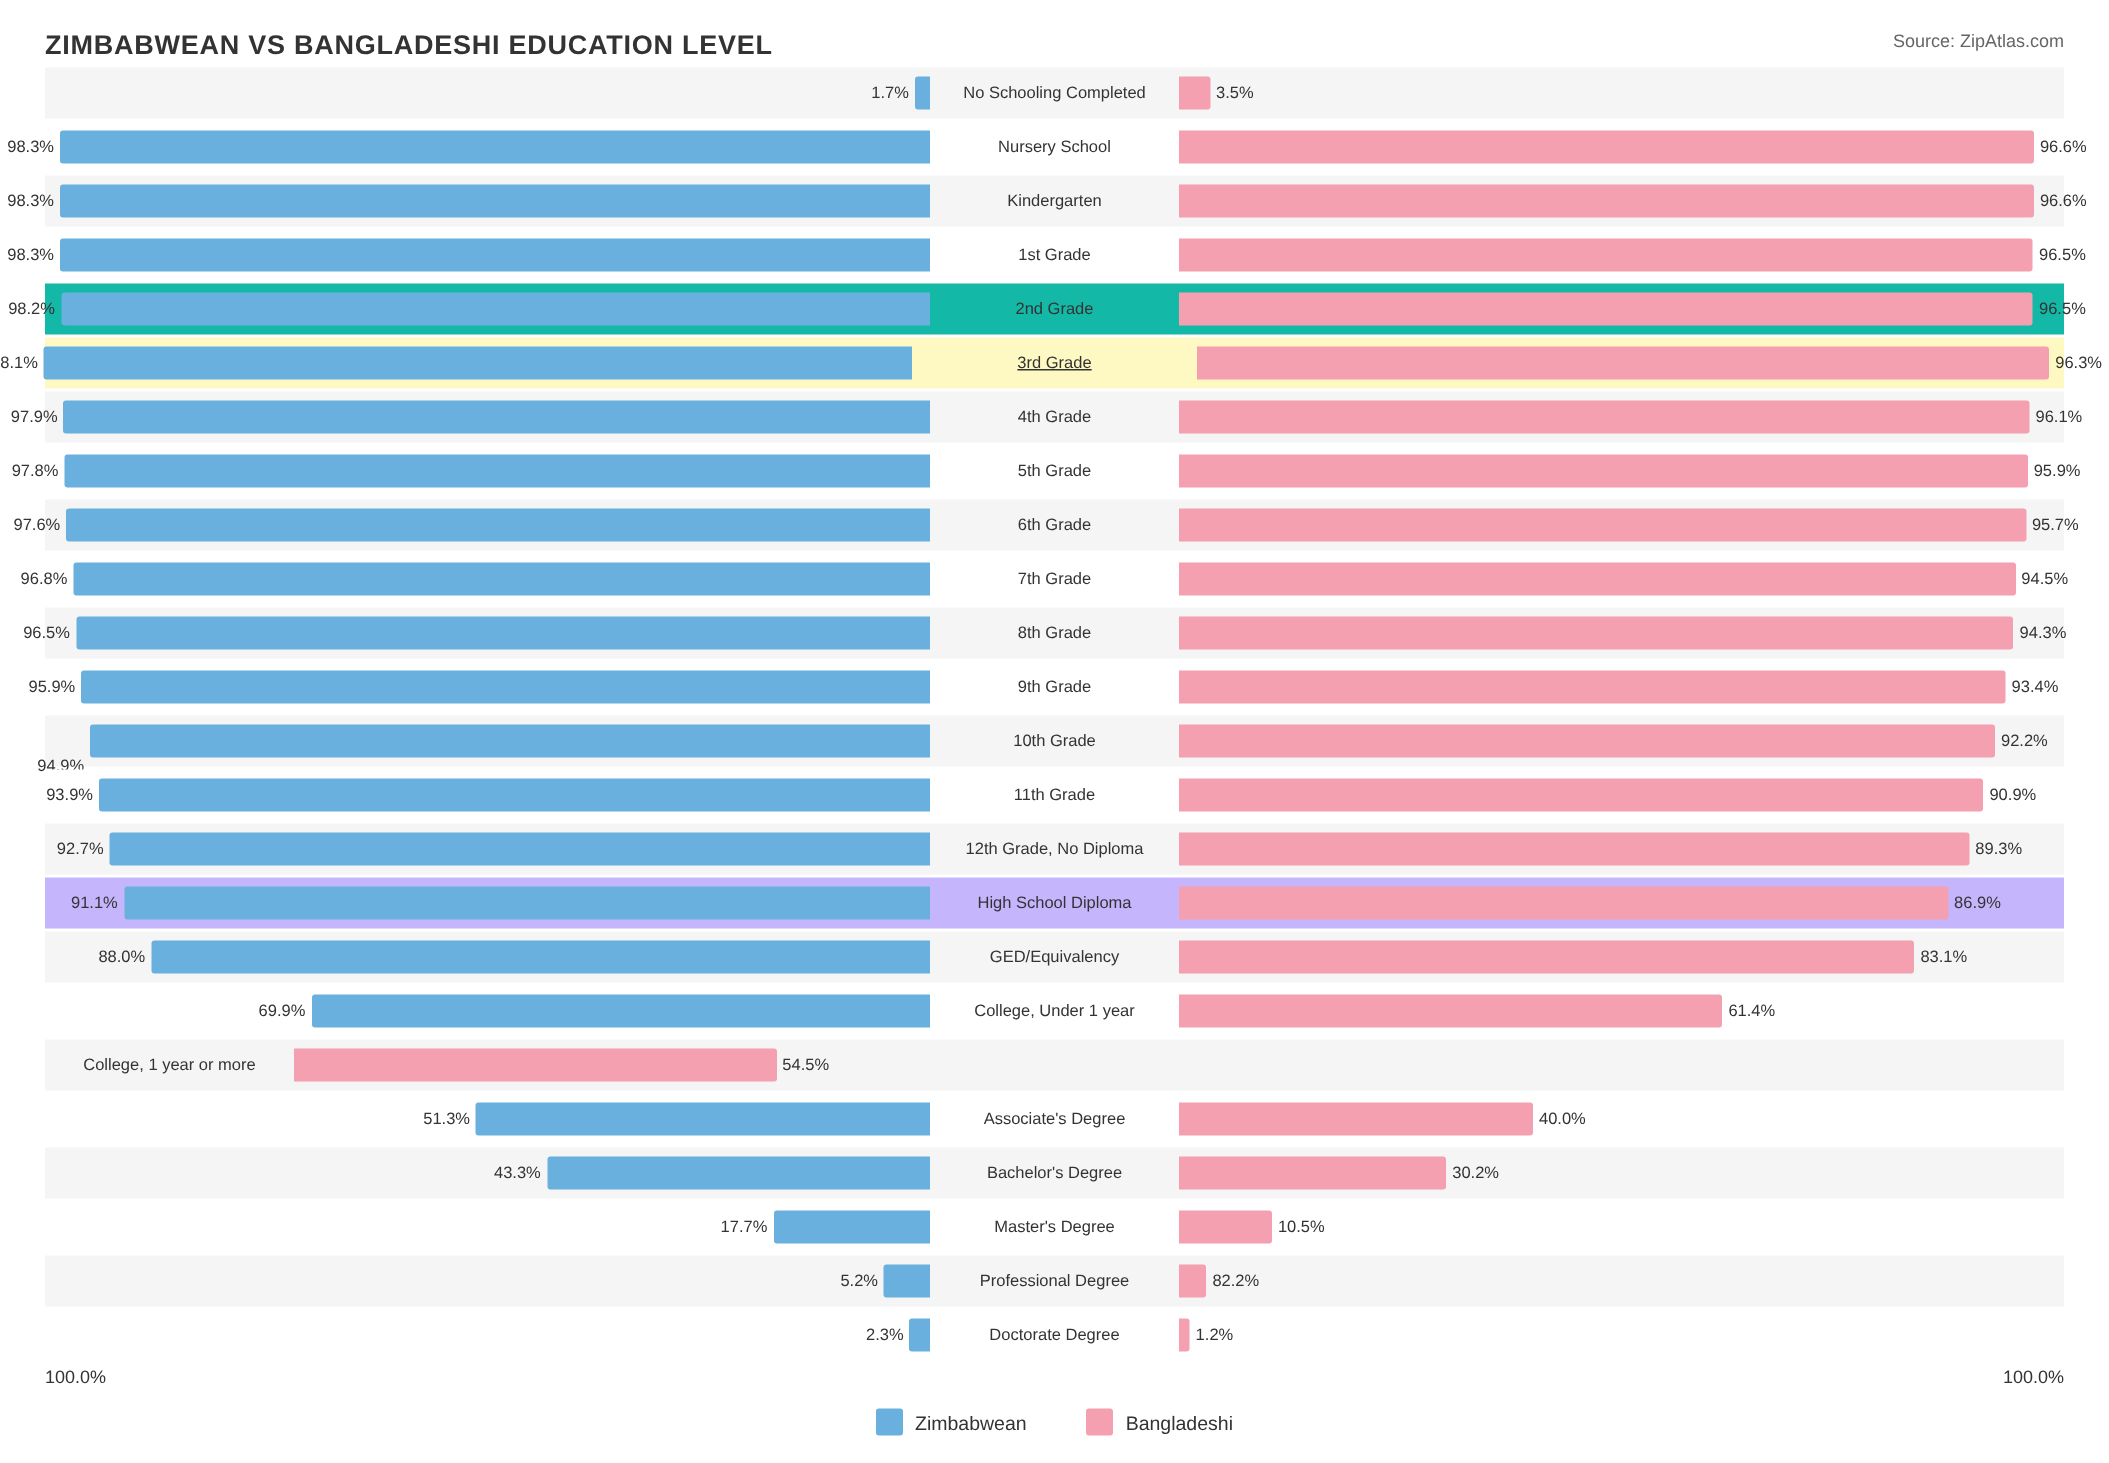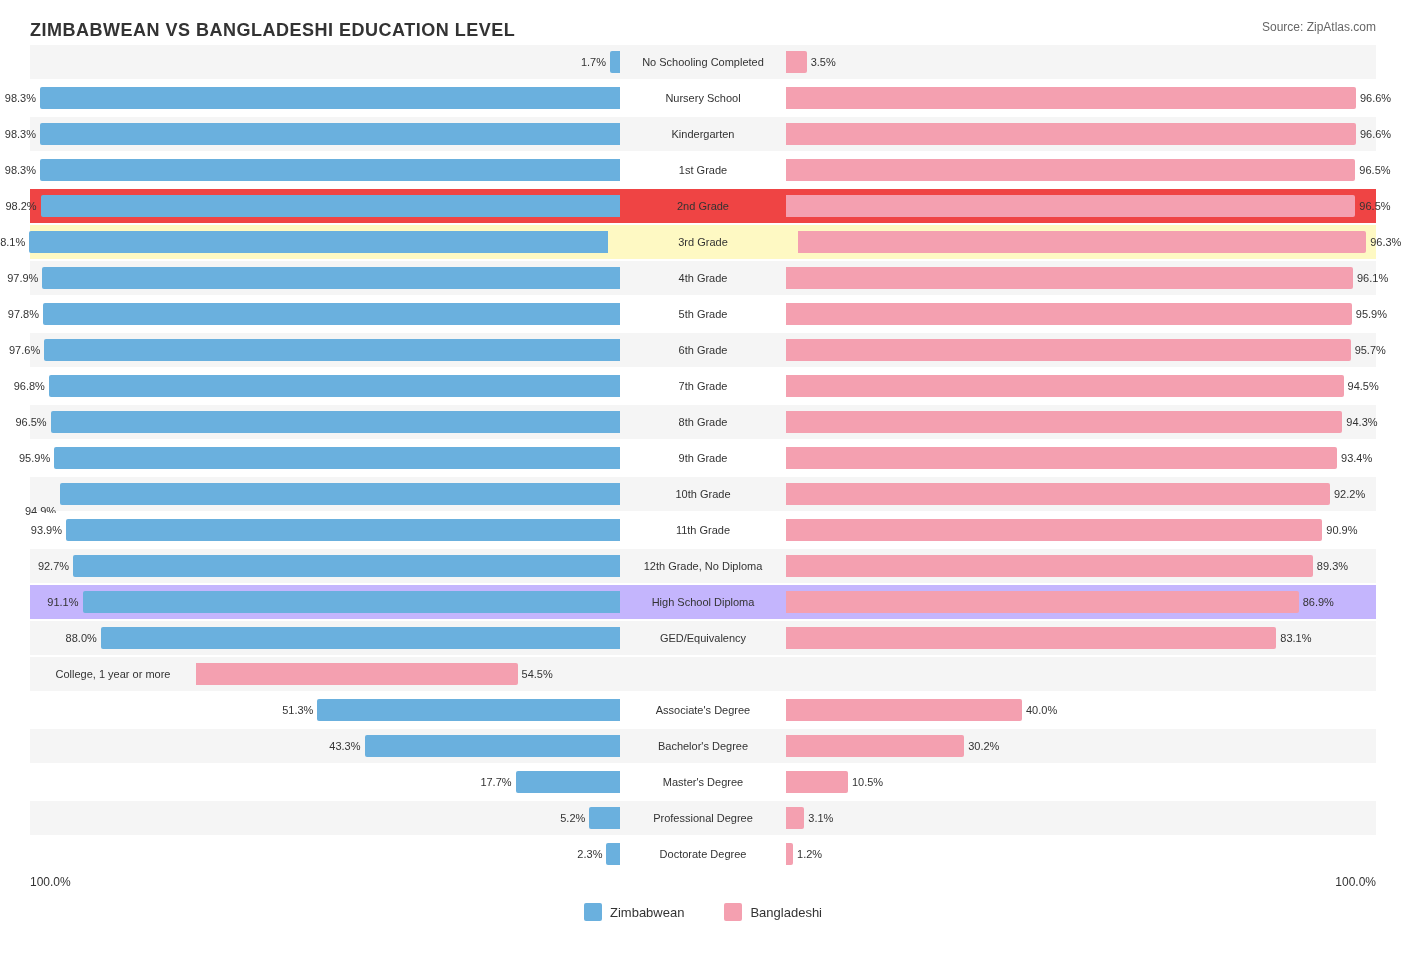--- a/index.html
+++ b/index.html
@@ -193,42 +193,42 @@
       </div>
       <div class="label-cell" style="width:166px; text-align:center; font-size:11px; color:#333; z-index:2; flex-shrink:0; padding:0 4px;">
         1st Grade
       </div>
       <div class="right-section" style="width:620px; height:100%; position:relative; display:flex; align-items:center;">
         <div class="bar-pink" style="width:569.35px; left:0; height:22px; background:#f4a0b0; border-radius:0 2px 2px 0; position:absolute;">
         </div>
         <span class="bar-value-right" style="left:573.35px; position:absolute; font-size:11px; color:#333; white-space:nowrap;">96.5%</span>
       </div>
     </div>
-      <div class="bar-row" style="background: #ef4444;">
+      <div class="bar-row" style="background: #14b8a6;">
       <div class="left-section" style="width:620px; height:100%; position:relative; display:flex; align-items:center;">
         <div class="bar-blue" style="width:579.38px; right:0; height:22px; background:#6ab0de; border-radius:2px 0 0 2px; position:absolute;">
         </div>
         <span class="bar-value-left" style="right:583.38px; position:absolute; font-size:11px; color:#333; white-space:nowrap;">98.2%</span>
       </div>
       <div class="label-cell" style="width:166px; text-align:center; font-size:11px; color:#333; z-index:2; flex-shrink:0; padding:0 4px;">
         2nd Grade
       </div>
       <div class="right-section" style="width:620px; height:100%; position:relative; display:flex; align-items:center;">
         <div class="bar-pink" style="width:569.35px; left:0; height:22px; background:#f4a0b0; border-radius:0 2px 2px 0; position:absolute;">
         </div>
         <span class="bar-value-right" style="left:573.35px; position:absolute; font-size:11px; color:#333; white-space:nowrap;">96.5%</span>
       </div>
     </div>
       <div class="bar-row" style="background: #fef9c3; gap: 12px;">
       <div class="left-section" style="width:620px; height:100%; position:relative; display:flex; align-items:center;">
         <div class="bar-blue" style="width:578.79px; right:0; height:22px; background:#6ab0de; border-radius:2px 0 0 2px; position:absolute;">
         </div>
         <span class="bar-value-left" style="right:582.79px; position:absolute; font-size:11px; color:#333; white-space:nowrap;">98.1%</span>
       </div>
-      <div class="label-cell" style="width:166px; text-align:center; font-size:11px; color:#333; z-index:2; flex-shrink:0; padding:0 4px;">
+      <div class="label-cell" style="width:166px; text-align:center; font-size:11px; color:#333; z-index:2; flex-shrink:0; padding:0 4px;text-decoration:underline;">
         3rd Grade
       </div>
       <div class="right-section" style="width:620px; height:100%; position:relative; display:flex; align-items:center;">
         <div class="bar-pink" style="width:568.17px; left:0; height:22px; background:#f4a0b0; border-radius:0 2px 2px 0; position:absolute;">
         </div>
         <span class="bar-value-right" style="left:572.17px; position:absolute; font-size:11px; color:#333; white-space:nowrap;">96.3%</span>
       </div>
     </div>
       <div class="bar-row" style="background: rgb(245, 245, 245); align-items: center;">
       <div class="left-section" style="width:620px; height:100%; position:relative; display:flex; align-items:center;">
@@ -388,20 +388,35 @@
       </div>
       <div class="label-cell" style="width:166px; text-align:center; font-size:11px; color:#333; z-index:2; flex-shrink:0; padding:0 4px;">
         GED/Equivalency
       </div>
       <div class="right-section" style="width:620px; height:100%; position:relative; display:flex; align-items:center;">
         <div class="bar-pink" style="width:490.28999999999996px; left:0; height:22px; background:#f4a0b0; border-radius:0 2px 2px 0; position:absolute;">
         </div>
         <span class="bar-value-right" style="left:494.28999999999996px; position:absolute; font-size:11px; color:#333; white-space:nowrap;">83.1%</span>
       </div>
     </div>
+      <div class="bar-row" style="background: rgb(255, 255, 255);">
+      <div class="left-section" style="width:620px; height:100%; position:relative; display:flex; align-items:center;">
+        <div class="bar-blue" style="width:412.41px; right:0; height:22px; background:#6ab0de; border-radius:2px 0 0 2px; position:absolute;">
+        </div>
+        <span class="bar-value-left" style="right:416.41px; position:absolute; font-size:11px; color:#333; white-space:nowrap;">69.9%</span>
+      </div>
+      <div class="label-cell" style="width:166px; text-align:center; font-size:11px; color:#333; z-index:2; flex-shrink:0; padding:0 4px;">
+        College, Under 1 year
+      </div>
+      <div class="right-section" style="width:620px; height:100%; position:relative; display:flex; align-items:center;">
+        <div class="bar-pink" style="width:362.26px; left:0; height:22px; background:#f4a0b0; border-radius:0 2px 2px 0; position:absolute;">
+        </div>
+        <span class="bar-value-right" style="left:366.26px; position:absolute; font-size:11px; color:#333; white-space:nowrap;">61.4%</span>
+      </div>
+    </div>
       <div class="bar-row" style="background: rgb(245, 245, 245);">
       <div class="label-cell" style="width:166px; text-align:center; font-size:11px; color:#333; z-index:2; flex-shrink:0; padding:0 4px;">
         College, 1 year or more
       </div>
       <div class="right-section" style="width:620px; height:100%; position:relative; display:flex; align-items:center;">
         <div class="bar-pink" style="width:321.55px; left:0; height:22px; background:#f4a0b0; border-radius:0 2px 2px 0; position:absolute;">
         </div>
         <span class="bar-value-right" style="left:325.55px; position:absolute; font-size:11px; color:#333; white-space:nowrap;">54.5%</span>
       </div>
     </div>
@@ -455,21 +470,21 @@
         <div class="bar-blue" style="width:30.680000000000003px; right:0; height:22px; background:#6ab0de; border-radius:2px 0 0 2px; position:absolute;">
         </div>
         <span class="bar-value-left" style="right:34.68000000000001px; position:absolute; font-size:11px; color:#333; white-space:nowrap;">5.2%</span>
       </div>
       <div class="label-cell" style="width:166px; text-align:center; font-size:11px; color:#333; z-index:2; flex-shrink:0; padding:0 4px;">
         Professional Degree
       </div>
       <div class="right-section" style="width:620px; height:100%; position:relative; display:flex; align-items:center;">
         <div class="bar-pink" style="width:18.29px; left:0; height:22px; background:#f4a0b0; border-radius:0 2px 2px 0; position:absolute;">
         </div>
-        <span class="bar-value-right" style="left:22.29px; position:absolute; font-size:11px; color:#333; white-space:nowrap;">3.1%</span>
+        <span class="bar-value-right" style="left:22.29px; position:absolute; font-size:11px; color:#333; white-space:nowrap;">82.2%</span>
       </div>
     </div>
       <div class="bar-row" style="background: rgb(255, 255, 255);">
       <div class="left-section" style="width:620px; height:100%; position:relative; display:flex; align-items:center;">
         <div class="bar-blue" style="width:13.57px; right:0; height:22px; background:#6ab0de; border-radius:2px 0 0 2px; position:absolute;">
         </div>
         <span class="bar-value-left" style="right:17.57px; position:absolute; font-size:11px; color:#333; white-space:nowrap;">2.3%</span>
       </div>
       <div class="label-cell" style="width:166px; text-align:center; font-size:11px; color:#333; z-index:2; flex-shrink:0; padding:0 4px;">
         Doctorate Degree

